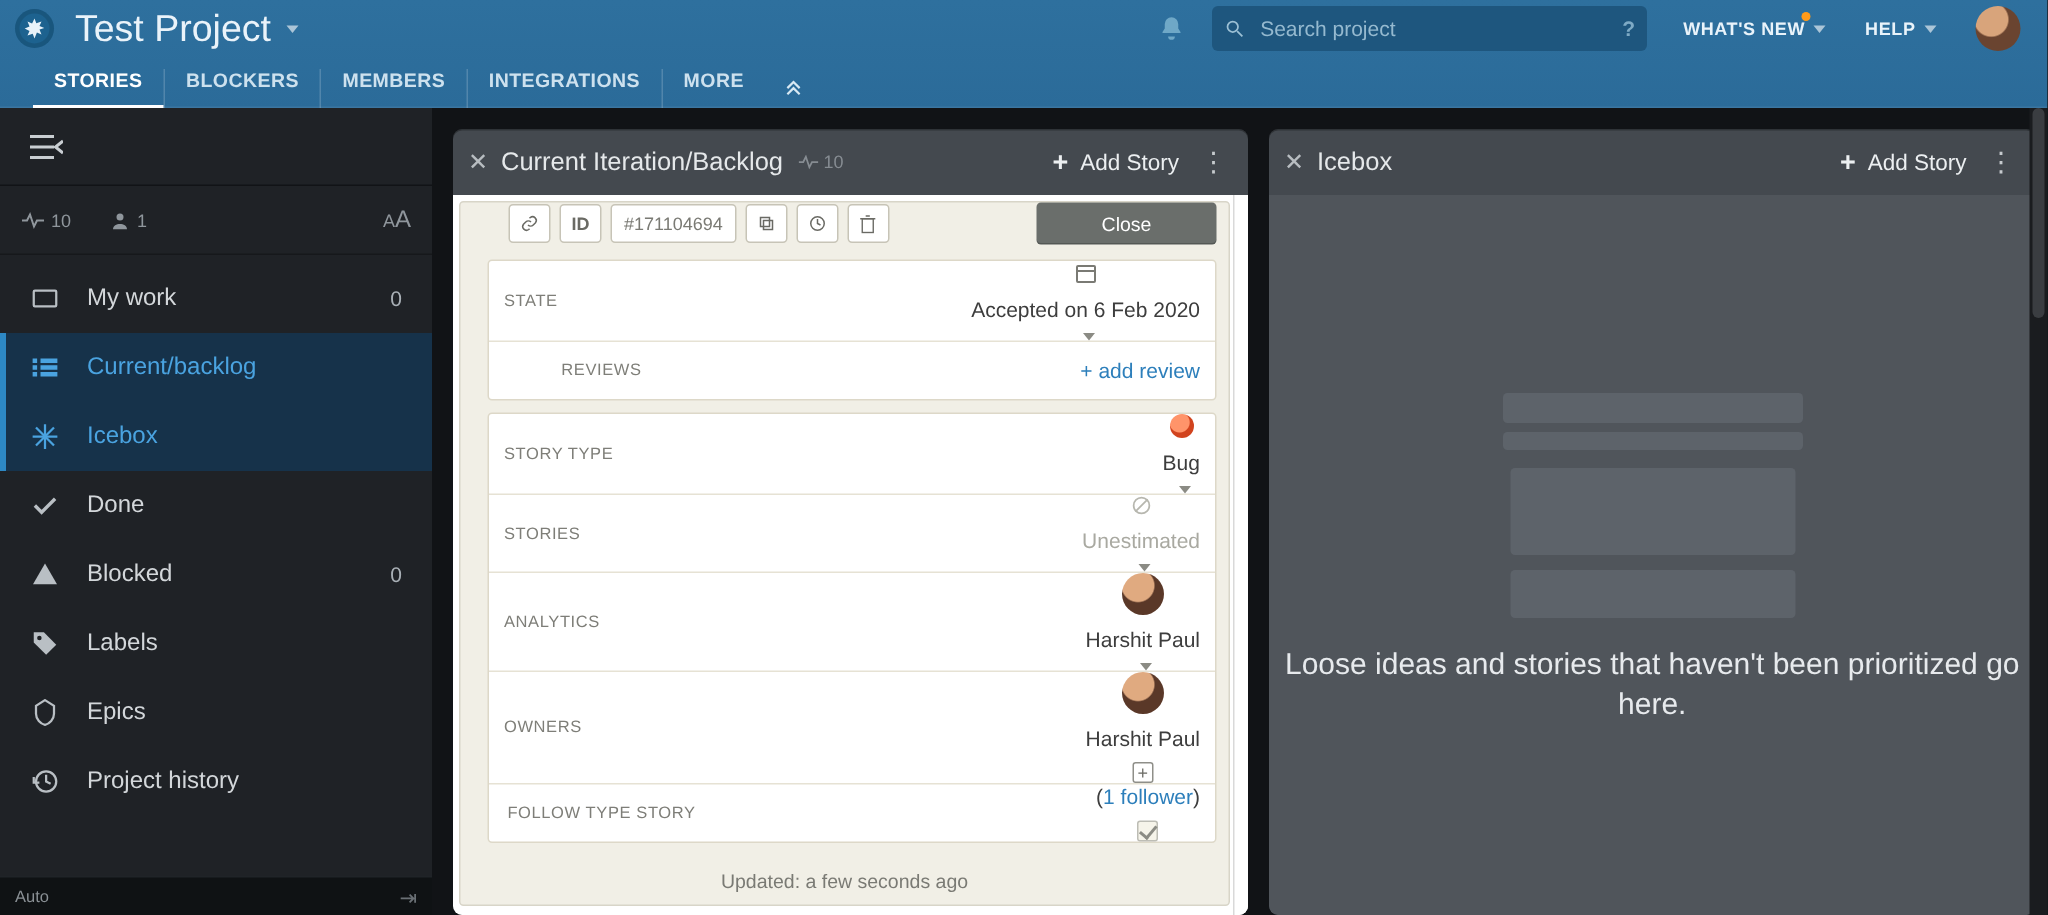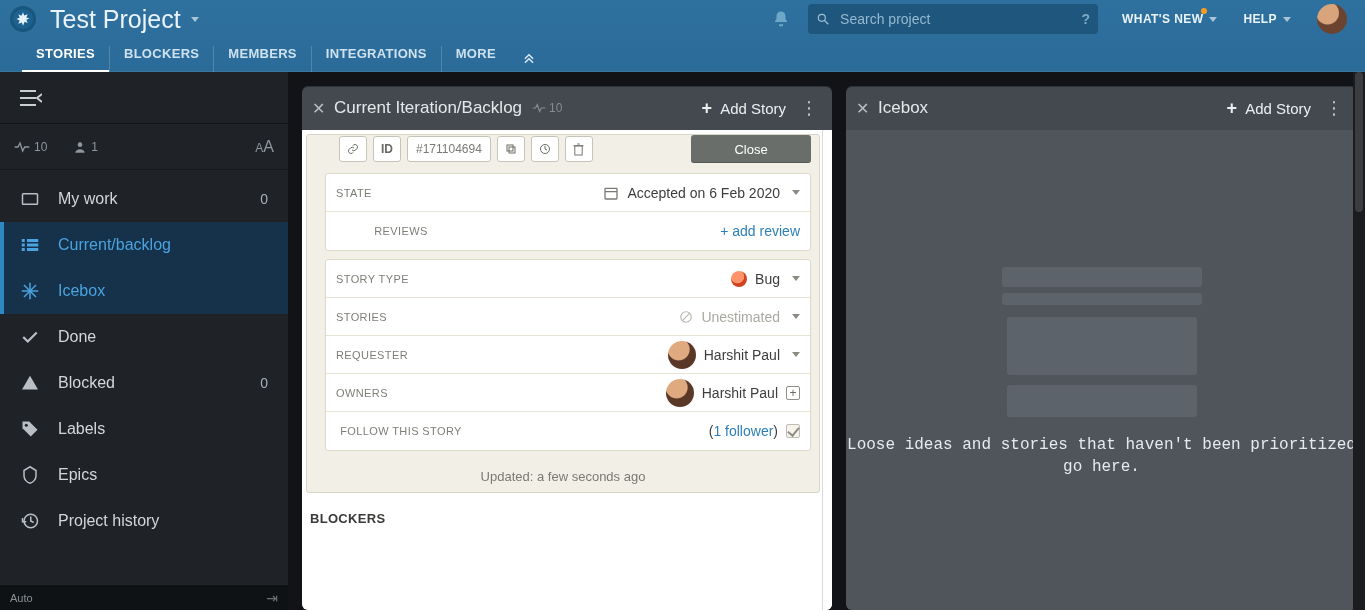--- a/index.html
+++ b/index.html
@@ -186,21 +186,21 @@
       box-shadow: inset 0 -1px 0 rgba(0,0,0,.2);
     }
 
     .prop-group { margin:0 8px 8px 18px; border:1px solid #ddd8c8; border-radius:3px; background:#fff; }
     .prop-row {
       min-height:38px; display:flex; align-items:center; padding:0 10px;
       border-bottom:1px solid #e6e2d4;
     }
     .prop-row:last-child { border-bottom:none;text-align:center; }
     .prop-label { font-size:11px; letter-spacing:.4px; color:#7e7e78; width:130px; }
-    .prop-value { margin-left:auto; display:flex; align-items:center; gap:8px; color:#3d3d3d; font-size:14px; }
+    .prop-value { margin-left:auto; display:flex; align-items:center; gap:8px; color:#3d3d3d; font-size:14px;flex-direction:column; }
     .mini-caret {
       width:0;height:0;border-left:4px solid transparent;border-right:4px solid transparent;
       border-top:5px solid #8b8b84; margin-left:4px;
     }
     .link-blue { color:#2d7fbb; cursor:pointer; font-size:14px; }
     .muted { color:#a9a9a1; }
     .cal-icon { width:16px; height:16px; }
     .bug-icon {
       width:16px; height:16px; border-radius:50%;
       background: radial-gradient(circle at 40% 35%, #ff946a 0 45%, #d1431e 50% 100%);
@@ -238,21 +238,21 @@
     }
     .empty-inner { text-align:center; color:#e7eaed; }
     .skel { margin:0 auto 18px; }
     .skel .line {
       background:#5d636a; border-radius:3px; margin:6px auto;
     }
     .skel .l1 { width:200px; height:20px; }
     .skel .l2 { width:200px; height:12px; }
     .skel .l3 { width:190px; height:58px; margin-top:12px; }
     .skel .l4 { width:190px; height:32px; margin-top:10px; }
-    .empty-text { font-size:16px; line-height:1.35; font-weight:500;font-family:Liberation Mono, monospace; }
+    .empty-text { font-size:20px; line-height:1.35; font-weight:500; }
 
     .right-scrollbar {
       position:absolute; top:72px; right:0; bottom:0; width:12px;
       background:#1a1c1f;
     }
     .right-scrollbar .thumb { position:absolute; left:2px; right:2px; top:0; height:140px; background:#3a3d41; border-radius:4px; }
 
     svg { display:block; }
   </style>
 </head>
@@ -514,37 +514,37 @@
             <span class="prop-value muted">
               <svg width="14" height="14" viewBox="0 0 24 24" fill="none" stroke="#b7b7af" stroke-width="2">
                   <circle cx="12" cy="12" r="9"></circle>
                   <line x1="5" y1="19" x2="19" y2="5"></line>
                 </svg>
               <span>Unestimated</span>
               <span class="mini-caret"></span>
             </span>
           </div>
           <div class="prop-row">
-            <span class="prop-label">REQUESTER</span>
+            <span class="prop-label">ANALYTICS</span>
             <span class="prop-value">
               <span class="mini-avatar"></span>
               <span>Harshit Paul</span>
               <span class="mini-caret"></span>
             </span>
           </div>
           <div class="prop-row">
             <span class="prop-label">OWNERS</span>
             <span class="prop-value">
               <span class="mini-avatar"></span>
               <span>Harshit Paul</span>
               <span class="plus-sq">+</span>
             </span>
           </div>
           <div class="prop-row">
-            <span class="prop-label">FOLLOW THIS STORY</span>
+            <span class="prop-label">FOLLOW TYPE STORY</span>
             <span class="prop-value">
               <span style="color:#3d3d3d">(<span class="link-blue">1 follower</span>)</span>
               <span class="follower-chk"></span>
             </span>
           </div>
         </div>
 
         <div class="updated-row">Updated: a few seconds ago</div>
       </div>
 

